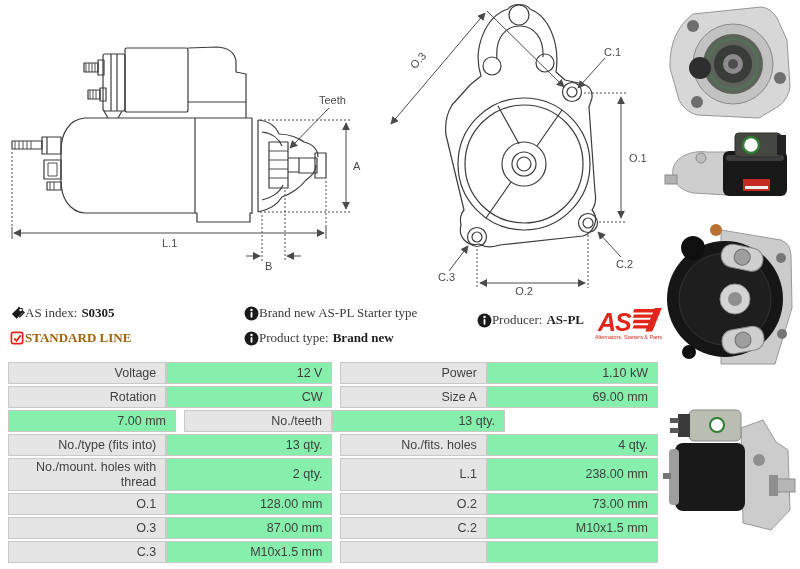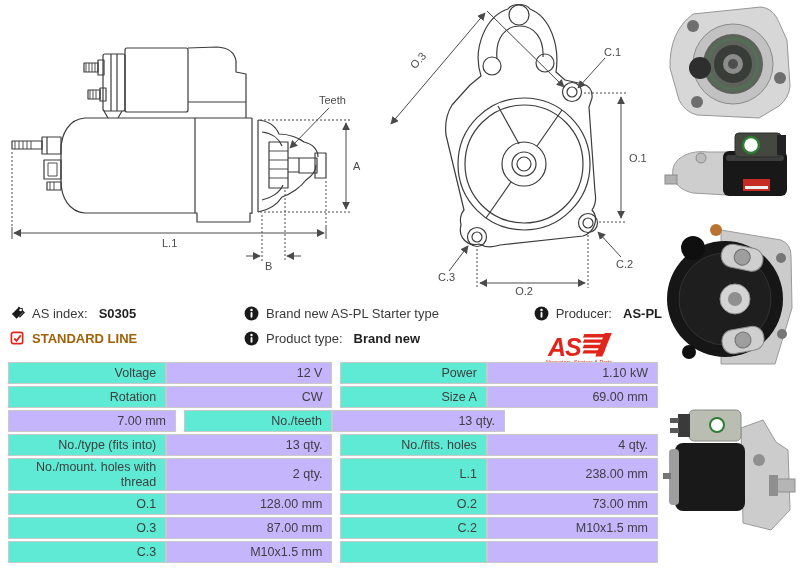--- a/index.html
+++ b/index.html
@@ -8,36 +8,36 @@
 
   
   .drawings{position:absolute;left:0;top:0;}
 
   
   .photos{position:absolute;left:663px;top:0;width:134px;}
   .photo{position:absolute;left:0;}
 
   
   .info-block{position:absolute;top:302px;font-size:13px;color:#3a3a3a;}
-  .info-line{display:flex;align-items:center;height:22px;margin-bottom:3px;gap:7px;white-space:nowrap;}
+  .info-line{display:flex;align-items:center;height:22px;margin-bottom:3px;white-space:nowrap;font-family:Liberation Serif, serif;}
   .info-line .bold{font-weight:bold;color:#1f1f1f;margin-left:4px;}
   .standard-line{color:#a16207;font-weight:bold;}
   .icon{width:15px;height:15px;flex:none;display:block;}
-  .producer-block{display:flex;flex-direction:column;align-items:flex-start;right:138px;}
+  .producer-block{display:flex;flex-direction:row;align-items:center;right:138px;}
   .logo{margin-top:3px;}
 
   
   .spec-table{position:absolute;left:8px;top:362px;width:650px;}
   .spec-row{display:flex;margin-bottom:2px;}
   .cell{box-sizing:border-box;border:1px solid #c9c9c9;display:flex;align-items:center;
         justify-content:flex-end;padding:0 9px;height:22px;font-size:12.5px;color:#3f3f3f;}
   .cell span{text-align:right;line-height:1.18;}
   .tall .cell{height:33px;}
-  .lbl{background:#5eead4;}
-  .val{background:#c4b5fd;}
+  .lbl{background:#e5e5e5;}
+  .val{background:#86efac;}
   .w1{width:160px;} .w2{width:168px;}
   .gapc{width:8px;border:none;background:transparent;flex:none;}
   .w3{width:148px;} .w4{width:173px;}
 </style>
 </head>
 <body>
 
 <div class="page">
 
   <svg class="drawings" width="665" height="300" viewBox="0 0 665 300">

